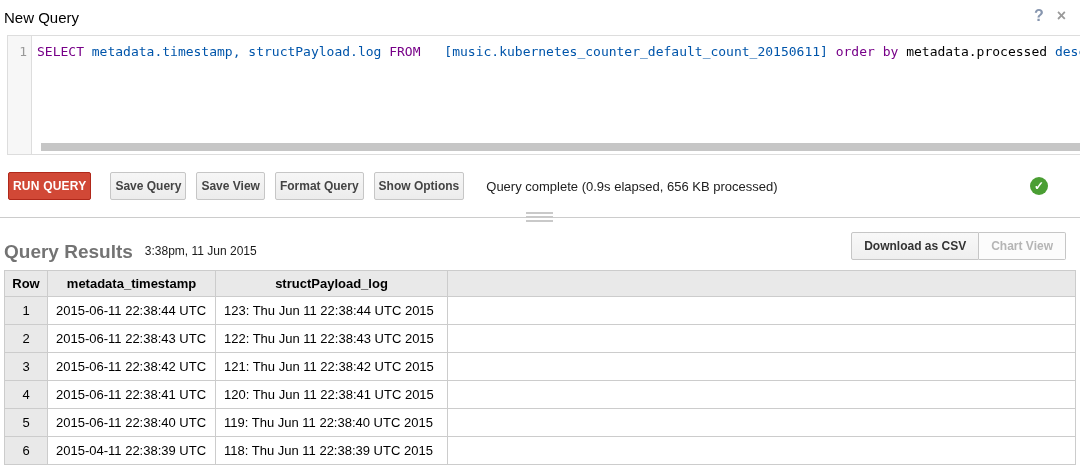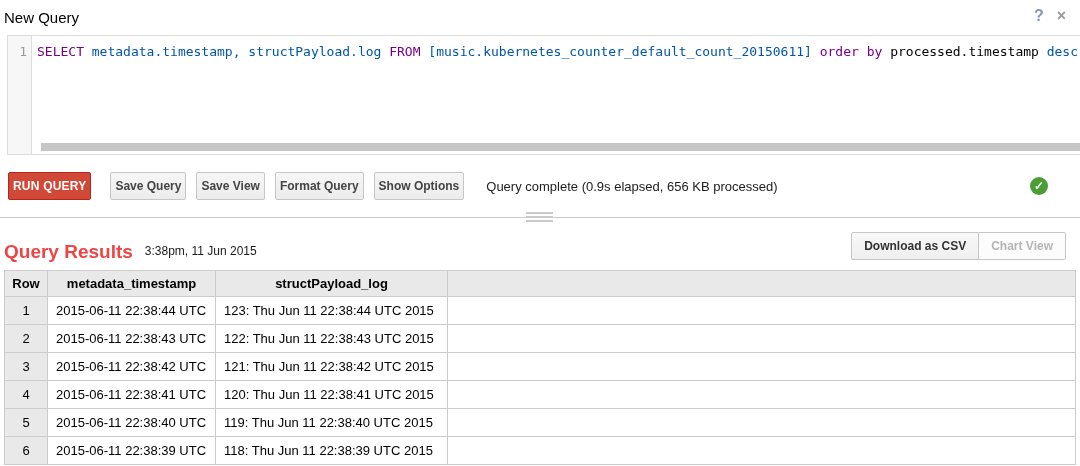--- a/index.html
+++ b/index.html
@@ -24,21 +24,21 @@
   .editor{position:relative;margin-left:7px;height:120px;background:#fff;
     border:1px solid var(--border-light);border-right:none;display:flex;}
   .gutter{width:24px;background:var(--gutter-bg);border-right:1px solid var(--border-light);
     font-family:"DejaVu Sans Mono",monospace;font-size:13px;color:#999;
     text-align:right;padding:8px 4px 0 0;flex:none;}
   .code-area{flex:1;overflow:hidden;padding:8px 0 0 5px;}
   .code-line{font-family:"DejaVu Sans Mono",monospace;font-size:13px;line-height:16px;
     white-space:pre;}
   .seg-keyword{color:var(--keyword);}
   .seg-field{color:var(--identifier);}
-  .seg-table{color:var(--identifier);}
+  .seg-table{color:var(--identifier);margin-left:16px;}
   .seg-plain{color:var(--plain);}
   .hscrollbar{position:absolute;left:26px;right:0;bottom:3px;height:8px;background:#fff;}
   .hscrollbar .thumb{position:absolute;left:7px;right:0;top:0;bottom:0;background:#c6c6c6;}
 
   
   .toolbar{display:flex;align-items:center;margin:17px 8px 0 8px;height:28px;}
   .btn{height:28px;display:inline-flex;align-items:center;font-size:12px;font-weight:bold;
     color:#444;background:linear-gradient(#f6f6f6,#ececec);border:1px solid #c6c6c6;
     border-radius:2px;padding:0 4px;cursor:pointer;white-space:nowrap;}
   .btn-run{background:var(--run-red);border:1px solid var(--run-red-border);color:#fff;
@@ -50,21 +50,21 @@
     display:flex;align-items:center;justify-content:center;flex:none;}
 
   
   .divider{position:relative;margin-top:17px;border-top:1px solid var(--border-mid);height:0;}
   .divider-handle{position:absolute;left:50%;top:-6px;width:27px;height:11px;margin-left:-14px;
     background:repeating-linear-gradient(to bottom,#c9c9c9 0 2px,#ffffff 2px 4px);
     background-color:#fff;cursor:row-resize;}
 
   
   .results-header{display:flex;align-items:center;margin:13px 14px 0 4px;height:30px;}
-  .results-title{font-size:19px;font-weight:bold;color:#ef4444;margin-top:11px;}
+  .results-title{font-size:19px;font-weight:bold;color:#737373;margin-top:11px;}
   .results-timestamp{font-size:12px;color:#1a1a1a;margin-left:12px;margin-top:10px;}
   .btn-group{margin-left:auto;display:flex;}
   .btn-group .gbtn{height:28px;display:inline-flex;align-items:center;padding:0 12px;
     font-size:12px;font-weight:bold;color:#333;background:linear-gradient(#f8f8f8,#efefef);
     border:1px solid #c6c6c6;border-left:none;cursor:pointer;white-space:nowrap;}
   .btn-group .gbtn:first-child{border-left:1px solid #c6c6c6;border-radius:2px 0 0 2px;}
   .btn-group .gbtn:last-child{border-radius:0 2px 2px 0;}
   .btn-group .gbtn-disabled{color:#b5b5b5;background:#fcfcfc;cursor:default;}
 
   
@@ -87,21 +87,21 @@
     <span class="help-icon">?</span>
     <span class="close-icon">×</span>
   </div>
 </div>
 
 <div class="editor">
   <div class="gutter">
     <span>1</span>
   </div>
   <div class="code-area">
-    <div class="code-line"><span class="seg-keyword">SELECT </span><span class="seg-field">metadata.timestamp, structPayload.log </span><span class="seg-keyword">FROM </span><span class="seg-table">[music.kubernetes_counter_default_count_20150611] </span><span class="seg-keyword">order by </span><span class="seg-plain">processed.timestamp </span><span class="seg-field">desc</span></div>
+    <div class="code-line"><span class="seg-keyword">SELECT </span><span class="seg-field">metadata.timestamp, structPayload.log </span><span class="seg-keyword">FROM </span><span class="seg-table">[music.kubernetes_counter_default_count_20150611] </span><span class="seg-keyword">order by </span><span class="seg-plain">metadata.processed </span><span class="seg-field">desc</span></div>
   </div>
   <div class="hscrollbar">
     <div class="thumb"></div>
   </div>
 </div>
 
 <div class="toolbar">
   <button class="btn btn-run">RUN QUERY</button>
   <button class="btn btn-gray">Save Query</button>
   <button class="btn btn-gray">Save View</button>
@@ -166,19 +166,19 @@
         <td></td>
       </tr>
       <tr>
         <td class="row-num">5</td>
         <td>2015-06-11 22:38:40 UTC</td>
         <td>119: Thu Jun 11 22:38:40 UTC 2015</td>
         <td></td>
       </tr>
       <tr>
         <td class="row-num">6</td>
-        <td>2015-06-11 22:38:39 UTC</td>
+        <td>2015-04-11 22:38:39 UTC</td>
         <td>118: Thu Jun 11 22:38:39 UTC 2015</td>
         <td></td>
       </tr>
     </tbody>
   </table>
 </div>
 
 </body></html>

